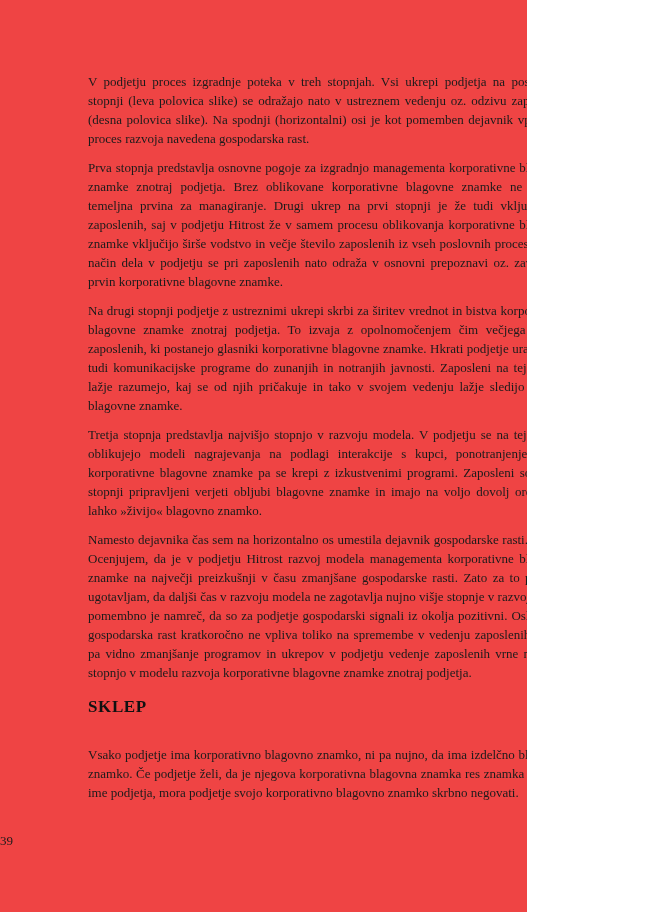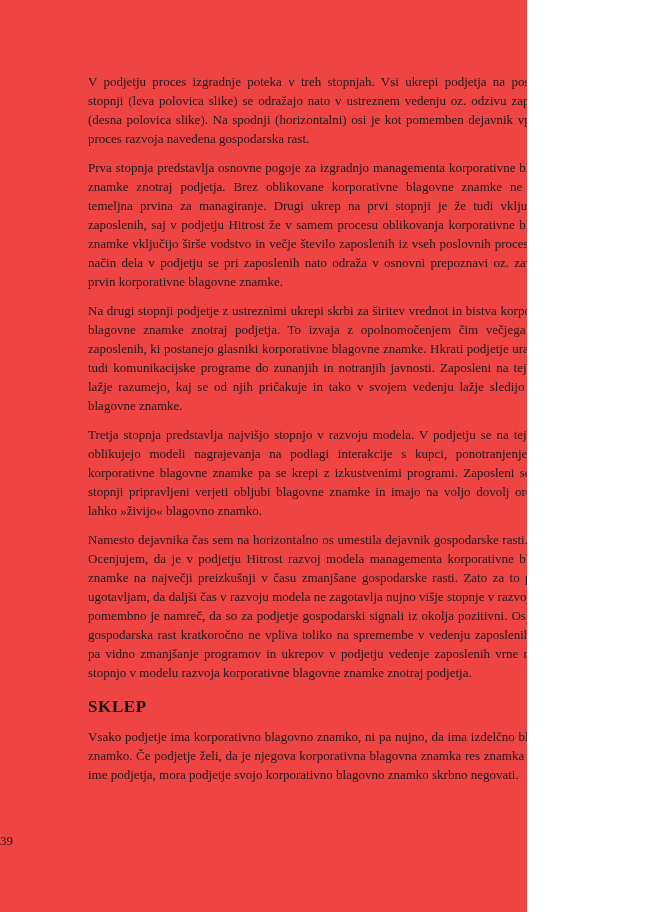--- a/index.html
+++ b/index.html
@@ -29,21 +29,21 @@
     line-height: 19px;
     text-align: justify;
     text-justify: inter-word;
   }
   .para:last-of-type {
     margin-bottom: 16px;
   }
   .section-heading {
     font-size: 17px;
     font-weight: bold;
-    margin: 15px 0 10px 0;
+    margin: 15px 0 28px 0;
     letter-spacing: 0.6px;
     color: #111111;
   }
   .page-number {
     position: absolute;
     top: 833px;
     left: 0;
     width: 100%;
     font-size: 13px;
     color: #1b1b1b;

